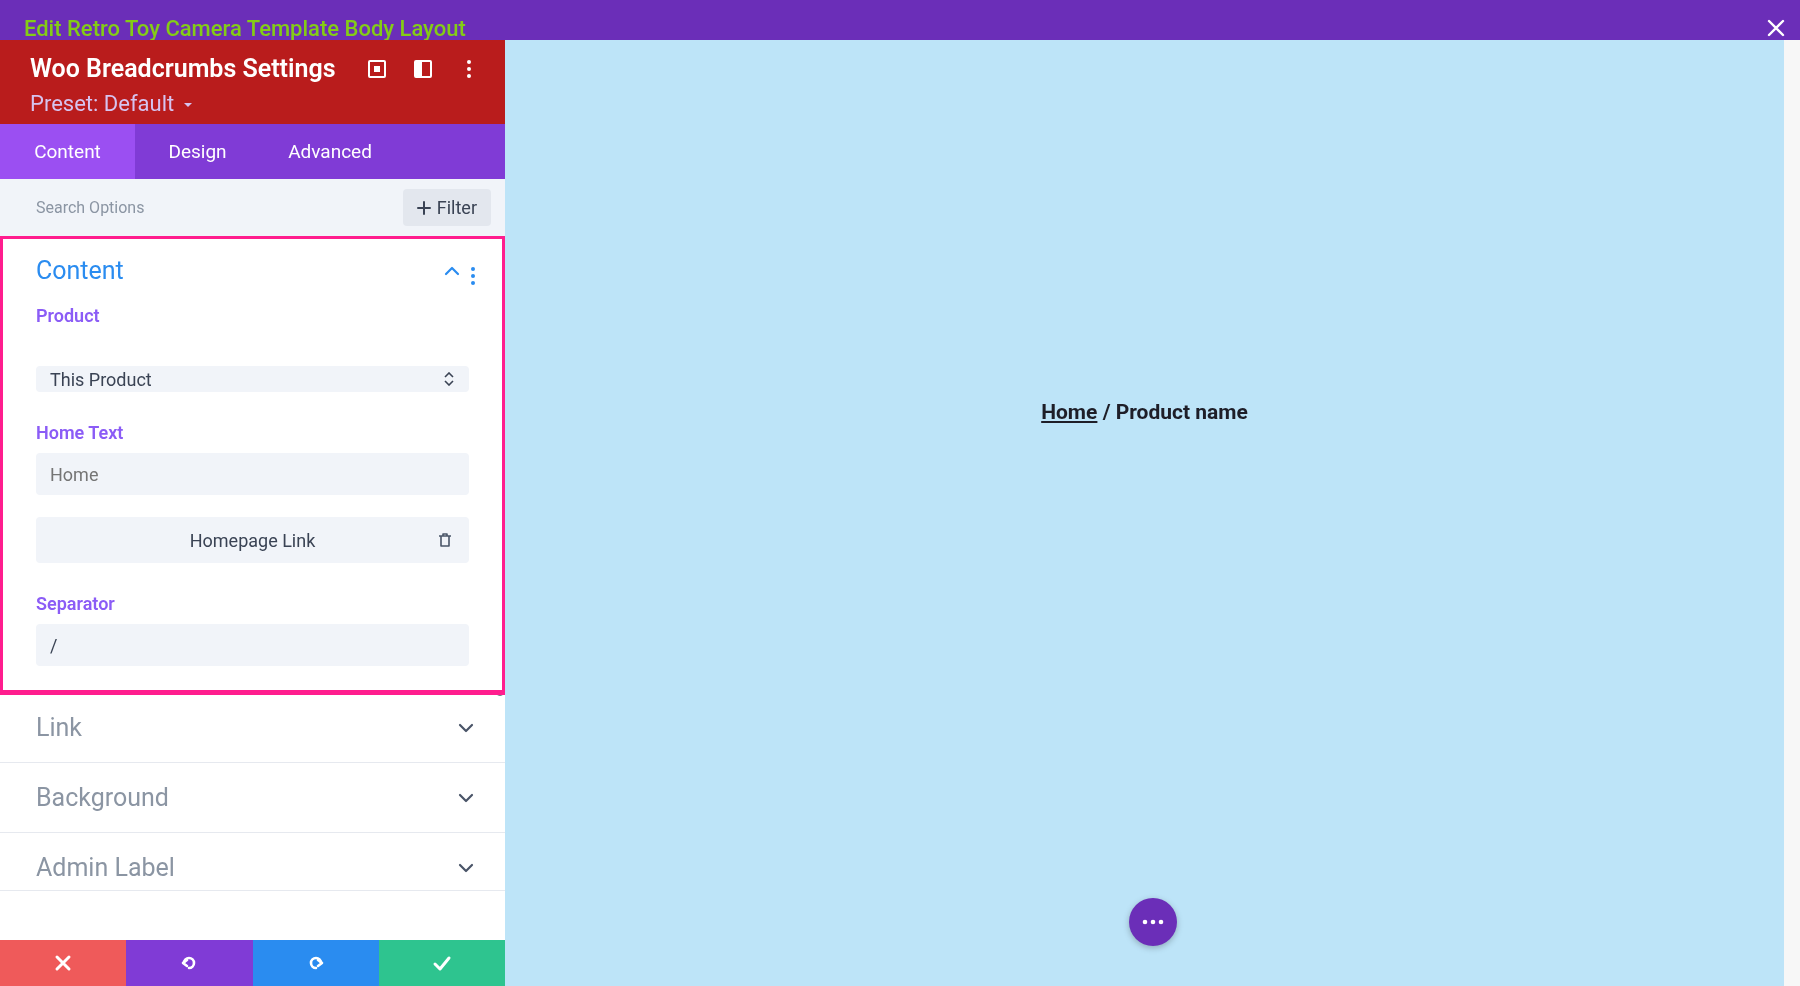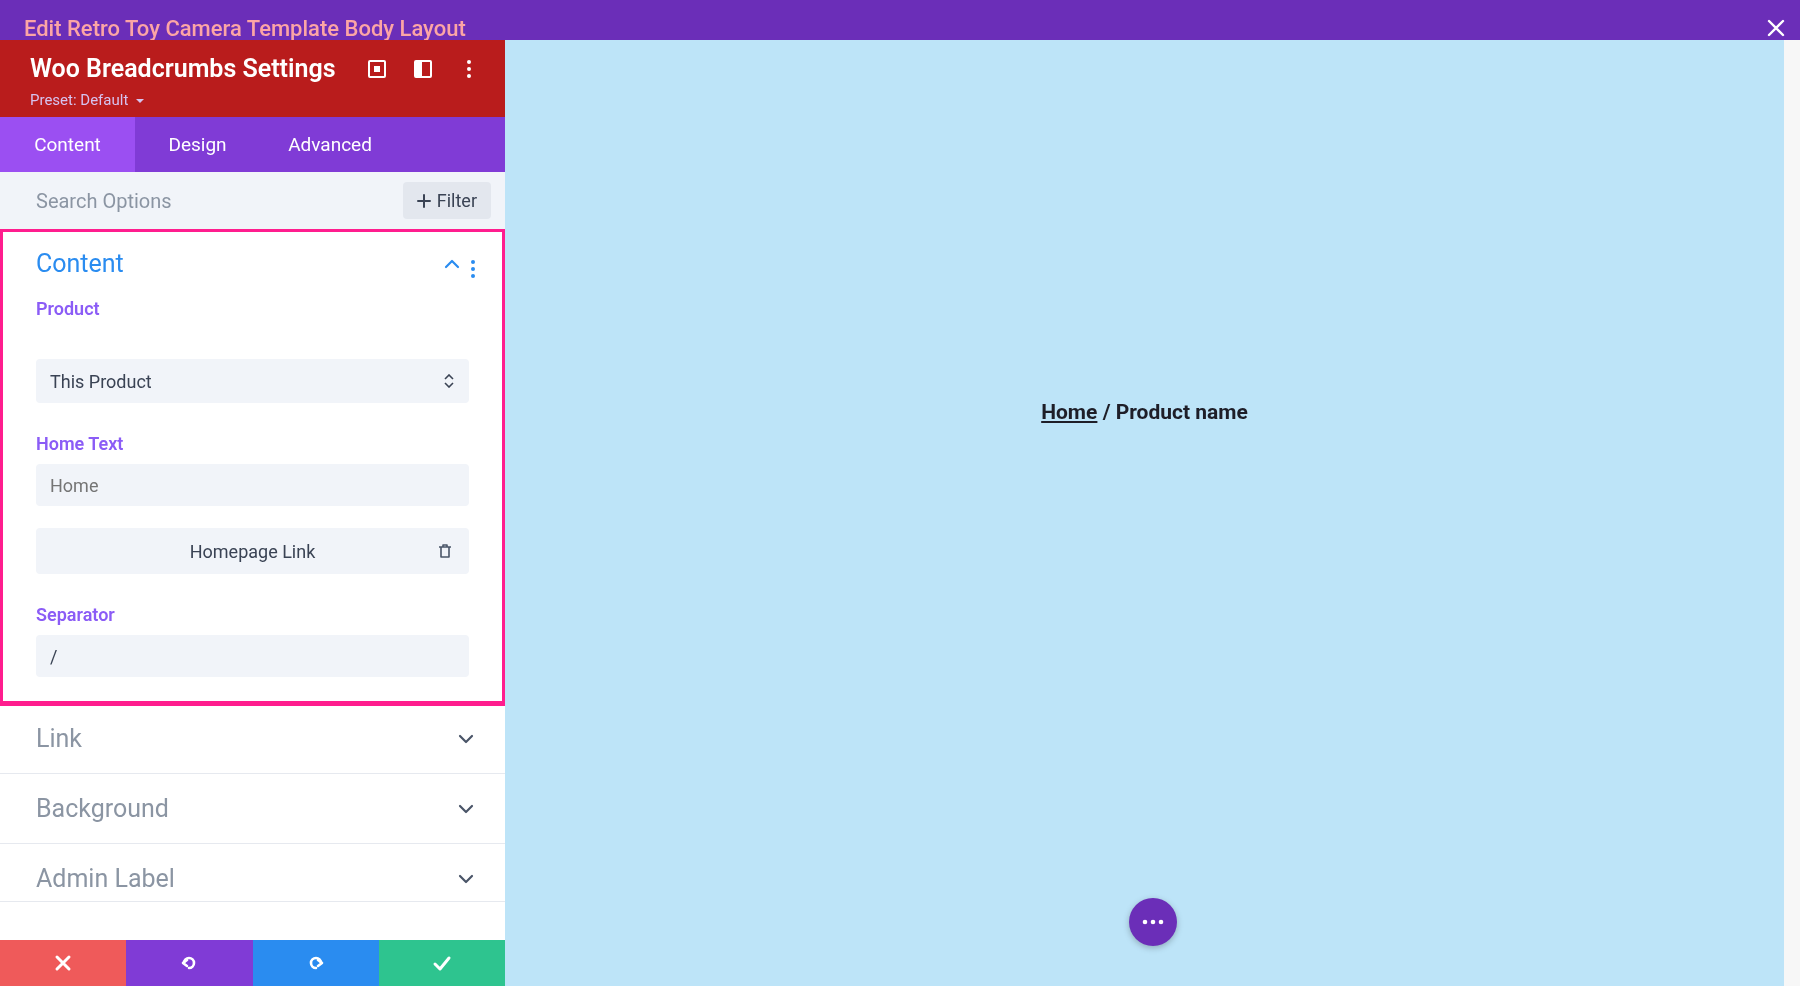--- a/index.html
+++ b/index.html
@@ -3,21 +3,21 @@
 <meta charset="utf-8">
 <style>
 * { box-sizing: border-box; margin: 0; padding: 0; font-family: -apple-system, BlinkMacSystemFont, "Segoe UI", Roboto, Helvetica, Arial, sans-serif; }
 html, body { width: 100%; height: 100%; }
 body { width: 1800px; height: 986px; overflow: hidden; position: relative; background: #fff; }
 
 
 .topbar {
   height: 40px;
   background: #6b2eb8;
-  color: #fca5a5;
+  color: #84cc16;
   display: flex;
   align-items: center;
   padding: 16px 14px 0 24px;
   font-size: 22px;
   font-weight: 500;
   justify-content: space-between;
 }
 .topbar .close-x { cursor: pointer; font-size: 22px; font-weight: 300; }
 .topbar .close-x svg { display:block; }
 
@@ -42,21 +42,21 @@
   padding: 14px 24px 8px 30px;
 }
 .panel-head-row {
   display: flex;
   align-items: center;
   gap: 22px;
 }
 .panel-head-row h2 { font-size: 25px; font-weight: 600; flex: 1; }
 .panel-head .preset {
   margin-top: 8px;
-  font-size: 15px;
+  font-size: 22px;
   color: #d6c3ef;
 }
 .panel-head .preset svg { vertical-align: middle; margin-left:2px;}
 .head-icon-btn {
   width: 24px; height: 24px;
   display: flex; align-items: center; justify-content: center;
   cursor: pointer;
   color:#fff;
 }
 .head-icon-btn svg { display:block; }
@@ -82,21 +82,21 @@
 .searchrow {
   background: #f1f4f9;
   display: flex;
   align-items: center;
   padding: 10px 14px 10px 36px;
   gap: 10px;
 }
 .searchrow input {
   flex:1;
   border:none; background: transparent;
-  font-size: 20px;
+  font-size: 16px;
   color:#15803d;
   outline:none;
 }
 .searchrow input::placeholder { color:#8b95a3; }
 .filter-btn {
   background:#e3e7ee;
   border:none;
   border-radius:4px;
   padding:8px 14px;
   font-size:18px;
@@ -154,21 +154,21 @@
 .select-ctrl, .text-ctrl, .link-ctrl{
   width:100%;
   background:#f1f4f9;
   border:none;
   border-radius:4px;
   font-size:18px;
   color:#3a4354;
   display:flex;
   align-items:center;
 }
-.select-ctrl{ height:44px; padding:0 14px; justify-content:space-between; cursor:pointer;margin-top:40px;}
+.select-ctrl{ height:26px; padding:0 14px; justify-content:space-between; cursor:pointer;margin-top:40px;}
 .text-ctrl{ height:42px; padding:0 14px;}
 .text-ctrl input{ width:100%; border:none; background:transparent; font-size:18px; color:#3a4354; outline:none;}
 .text-ctrl input.placeholder{ color:#8b95a3; }
 .link-ctrl{ height:46px; justify-content:center; position:relative; padding:0 14px;}
 .link-ctrl .del{
   position:absolute; right:8px; top:50%; transform:translateY(-50%);
   width:32px; height:32px; display:flex; align-items:center; justify-content:center;
   cursor:pointer; color:#4a5568;
 }
 .fields .gap { height: 22px; }

